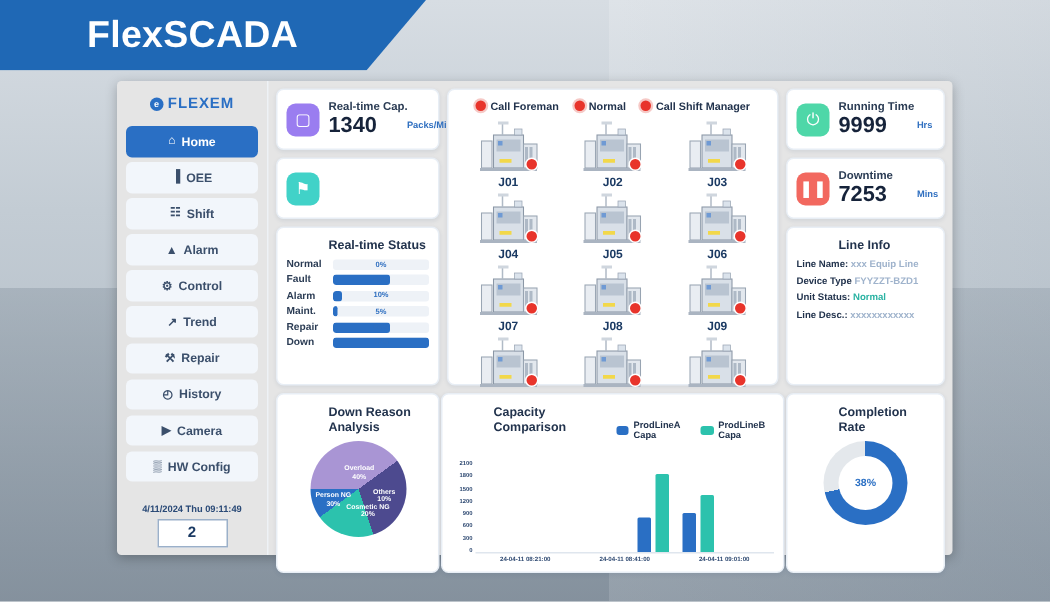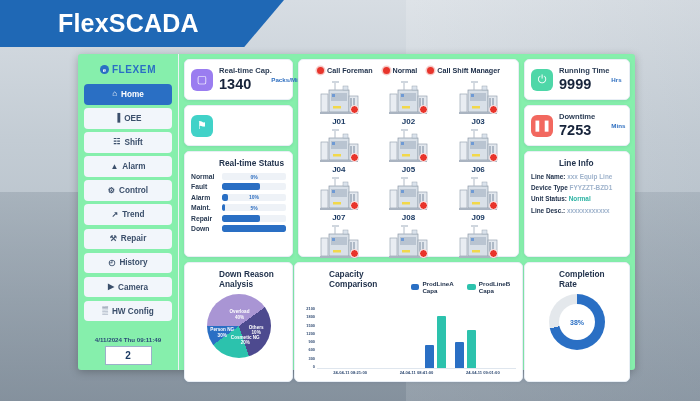--- a/index.html
+++ b/index.html
@@ -35,21 +35,21 @@
   }
   .header-title {
     color: #ffffff; font-size: 25px; font-weight: 600;
     letter-spacing: .2px; margin-left: 58px;
   }
 
   
   .dash {
     position: absolute; left: 78px; top: 54px;
     width: 557px; height: 316px;
-    background: #86efac;
+    background: #e5e5e5;
     border-radius: 3px;
     box-shadow: 0 2px 8px rgba(0,0,0,.25);
     display: flex;
   }
 
   
   .sidebar {
     width: 101px; height: 100%;
     padding: 6px 6px 0 6px;
     display: flex; flex-direction: column;
@@ -102,21 +102,21 @@
 
   
   .kpi { display: flex; align-items: center; gap: 6px; height: 41px; }
   .kpi-icon {
     width: 22px; height: 22px; border-radius: 6px;
     display: flex; align-items: center; justify-content: center;
     color: #fff; font-size: 11px; flex-shrink: 0;
   }
   .kpi-body { line-height: 1.15; }
   .kpi-label { font-size: 7.6px; font-weight: 700; color: #2b3c54; }
-  .kpi-row { display: flex; align-items: flex-start; gap: 20px; }
+  .kpi-row { display: flex; align-items: center; gap: 20px; }
   .kpi-value { font-size: 14.5px; font-weight: 700; color: #16233a; }
   .kpi-unit { font-size: 6.2px; font-weight: 700; color: #2f6fc0; }
 
   
   .card-title { font-size: 8.3px; font-weight: 700; color: #22334d; margin-bottom: 5px; padding-left: 28px; }
   .status-card { flex: 1; }
   .status-row { display: flex; align-items: center; gap: 4px; margin-bottom: 3.4px; }
   .status-name { width: 27px; font-size: 6.8px; font-weight: 700; color: #2b3c54; }
   .bar-track {
     flex: 1; height: 7px; background: #eef2f7; border-radius: 2px;

